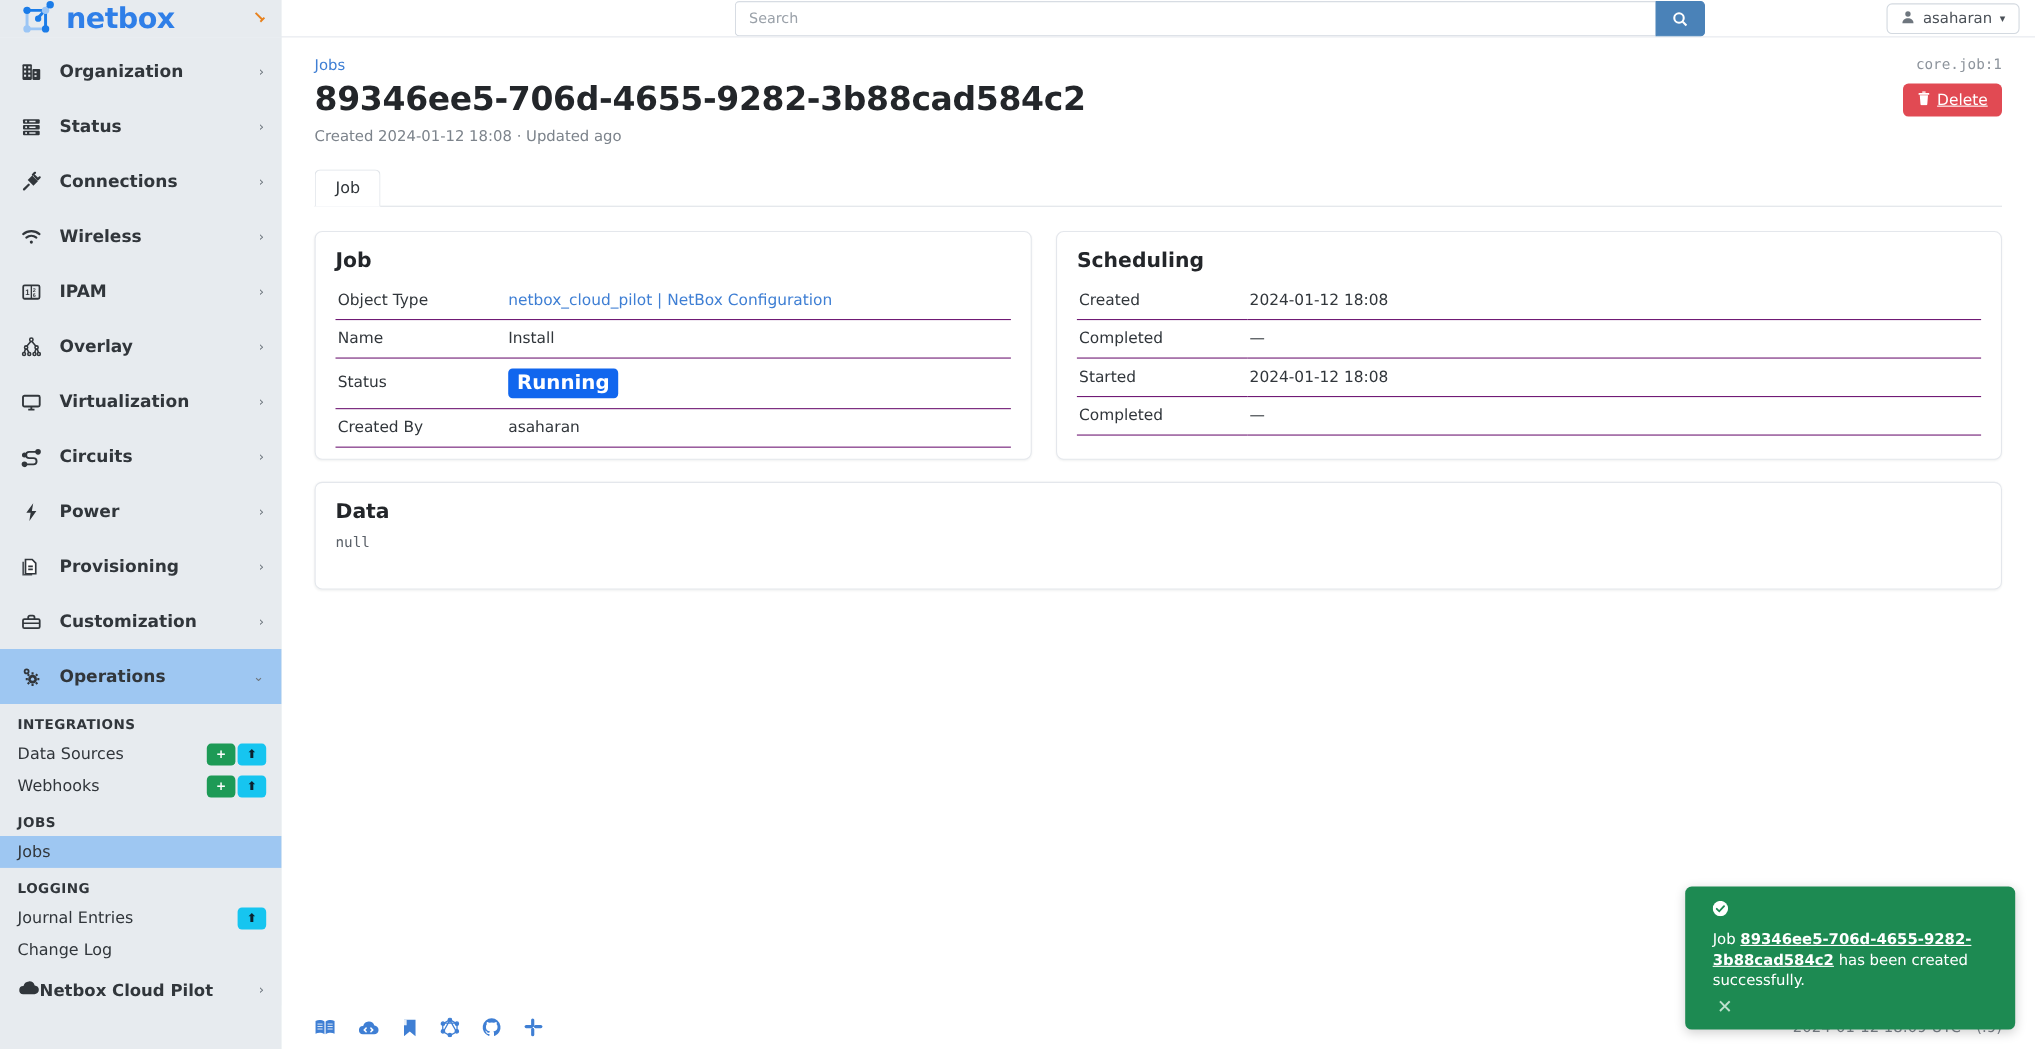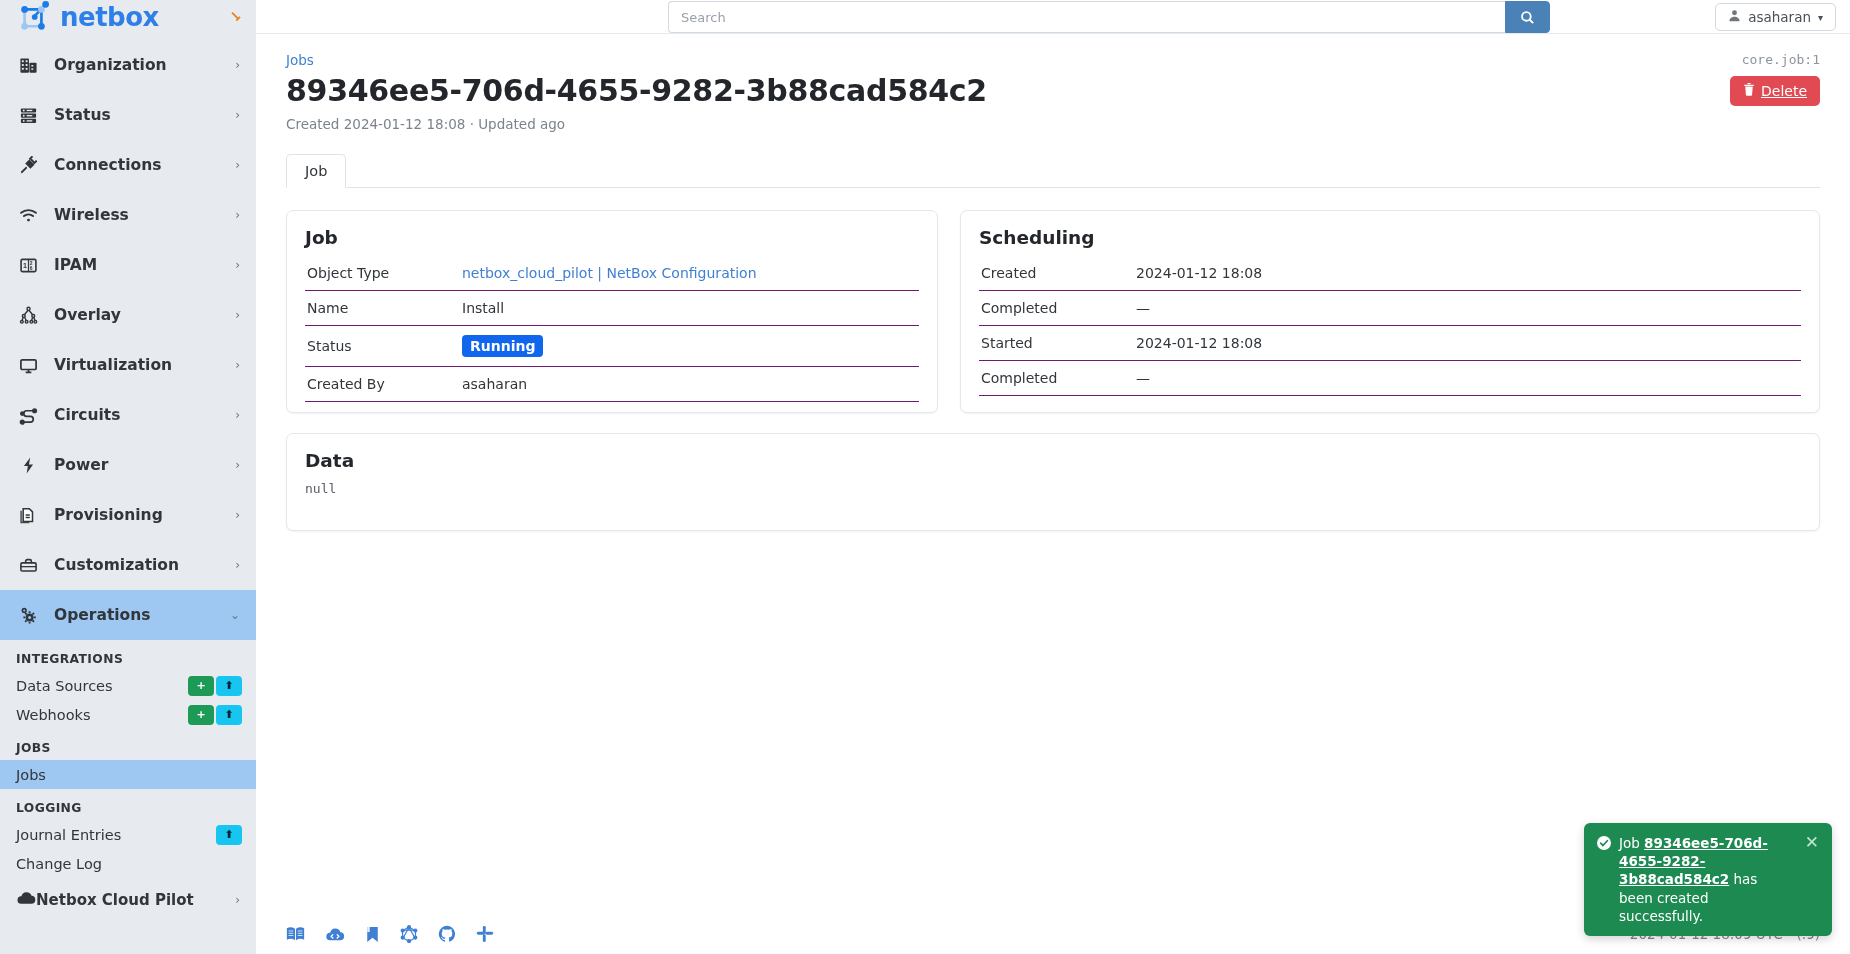--- a/index.html
+++ b/index.html
@@ -160,21 +160,21 @@
   .card.left  { width: 652px; flex: 0 0 652px; min-height: 198px; }
   .card.right { flex: 1; min-height: 178px; }
   .card-title { font-size: 18.5px; font-weight: 700; color: #23262a; margin-bottom: 8px; }
   .kv-table { width: 100%; border-collapse: collapse; }
   .kv-table tr { border-bottom: 1px solid #701a75; }
   .kv-table td { padding: 9px 2px; font-size: 14px; color: #31363b; vertical-align: middle; }
   .kv-table td.k { width: 155px; }
   .kv-link { color: #3f7fd4; cursor: pointer; }
   .badge-running {
     display: inline-block; background: #1166ee; color: #fff;
-    font-size: 14px; font-weight: 700; border-radius: 4px;
+    font-size: 18px; font-weight: 700; border-radius: 4px;
     padding: 3px 8px; line-height: 1.2;
   }
   .dash { color: #6b7077; }
 
   .card.data { margin-top: 20px; min-height: 98px; }
   .data-null {
     font-family: "DejaVu Sans Mono", "Liberation Mono", monospace;
     font-size: 13px; color: #5b6views; color: #5a6068; margin-top: 10px;
   }
 
@@ -188,25 +188,26 @@
   .footer-icons { display: flex; gap: 20px; align-items: center; }
   .f-ico { color: #3f7fd4; cursor: pointer; display: flex; }
   .footer-right {
     margin-left: auto; font-size: 13.5px; color: #7c838b;
     display: flex; gap: 14px; align-items: center;
   }
 
   
   .toast {
     position: absolute; right: 18px; bottom: 18px;
-    width: 248px; background: #1d8a52; color: #fff;
-    border-radius: 6px; padding: 11px 13px;
+    width: 300px; background: #1d8a52; color: #fff;
+    border-radius: 6px; padding: 11px 25px;
     display: flex; gap: 8px; align-items: flex-start;
     box-shadow: 0 3px 10px rgba(0,0,0,.18);
     z-index: 30;
+    flex-direction: column;
   }
   .toast-msg { font-size: 13.5px; line-height: 1.35; flex: 1; }
   .toast-msg a { color: #fff; text-decoration: underline; font-weight: 700; }
   .toast-close { color: #bfe2cf; font-size: 17px; line-height: 1; cursor: pointer; padding-left: 4px; }
 </style>
 </head>
 <body>
 
 <div class="topbar">
   <div class="brand-zone">

